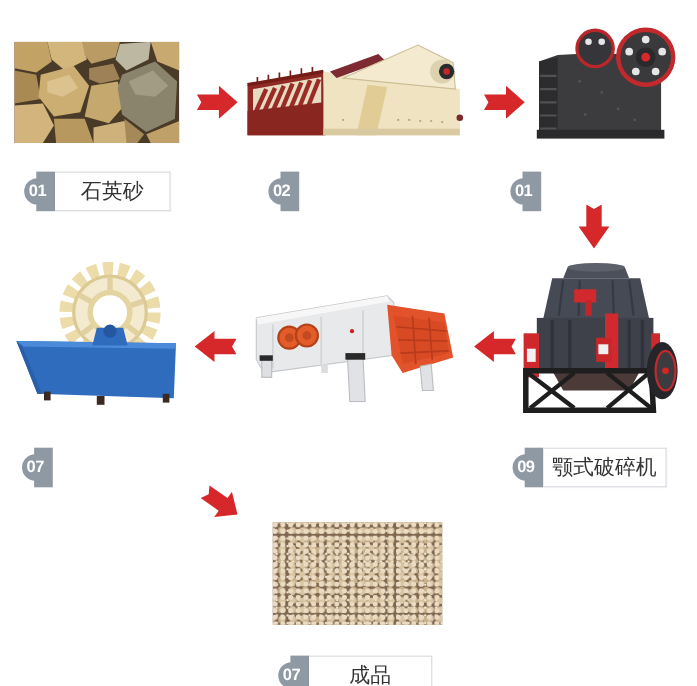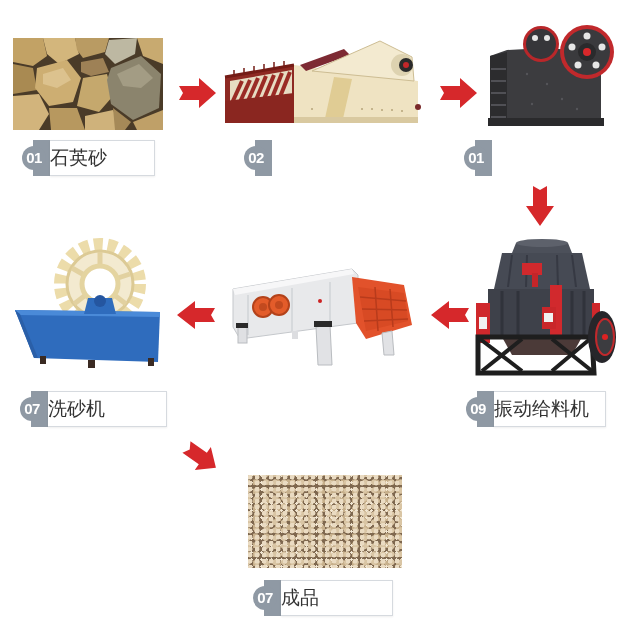--- a/index.html
+++ b/index.html
@@ -4,35 +4,35 @@
 <style>
   html, body { margin:0; padding:0; background:#ffffff; }
   #canvas {
     position:relative; width:634px; height:624px; overflow:hidden; background:#ffffff;
     font-family:"DejaVu Sans", "Liberation Sans", sans-serif;
   }
   .abs { position:absolute; }
   .step-img svg, .arrow svg { display:block; }
 
   
-  .label { position:absolute; height:26px; }
+  .label { position:absolute; height:26px;margin-top:16px; }
   .label .tab {
     position:absolute; left:11px; top:0; width:17px; height:36px; background:#8f99a4;
   }
   .label .num {
     position:absolute; left:0; top:6px; width:24px; height:24px; border-radius:50%;
     background:#8f99a4; color:#ffffff; z-index:2;
     font-family:"Liberation Sans", sans-serif; font-weight:bold; font-size:15px;
     letter-spacing:-0.5px; line-height:24px; text-align:center;
   }
   .label .box {
     position:absolute; left:28px; right:0; top:0; height:34px; background:#ffffff;
     border:1px solid #d6dadf; border-left:none;
     box-shadow:0 1px 2px rgba(0,0,0,0.07);
-    display:flex; align-items:center; justify-content:flex-start;
+    display:flex; align-items:center; justify-content:center;
     font-size:19px; color:#333333; white-space:nowrap;
   }
 
   
   #img7 {
     left:248px; top:475px; width:154px; height:93px;
     background-color:#7f684f;
     background-image:
       radial-gradient(circle at 30% 35%, #eadbc2 0 34%, transparent 42%),
       radial-gradient(circle at 65% 65%, #d9c5a4 0 32%, transparent 40%),
@@ -293,31 +293,28 @@
 
   <div class="label" style="left:464px;top:140px;width:139px;">
     <div class="tab"></div>
     <div class="num">01</div>
   </div>
 
   <div class="label" style="left:466px;top:391px;width:140px;">
     <div class="tab"></div>
     <div class="num">09</div>
     <div class="box">
-        <span>振动给料机</span>
+        <span>颚式破碎机</span>
       </div>
   </div>
 
 
   <div class="label" style="left:20px;top:391px;width:147px;">
     <div class="tab"></div>
     <div class="num">07</div>
-    <div class="box">
-        <span>洗砂机</span>
-      </div>
   </div>
 
   <div class="label" style="left:253px;top:580px;width:140px;">
     <div class="tab"></div>
     <div class="num">07</div>
     <div class="box">
         <span>成品</span>
       </div>
   </div>
 

